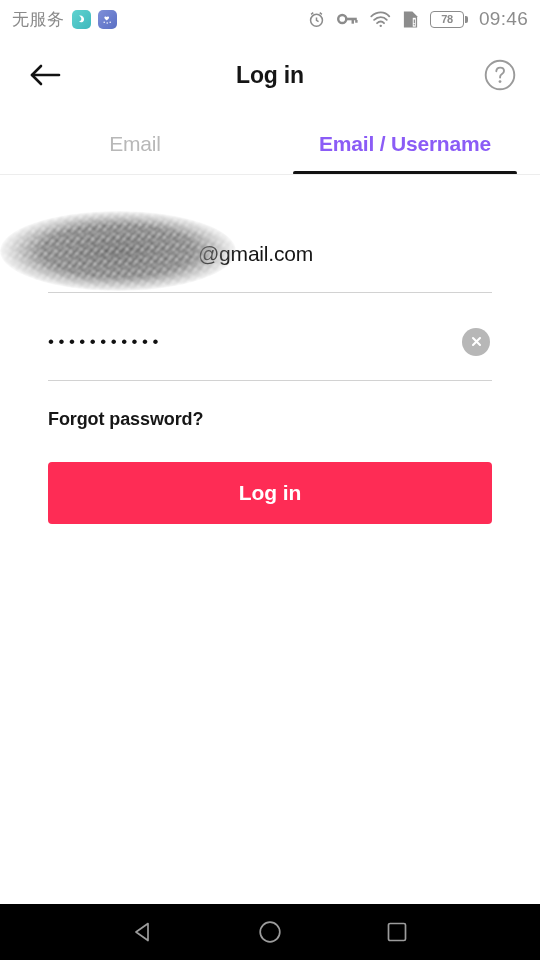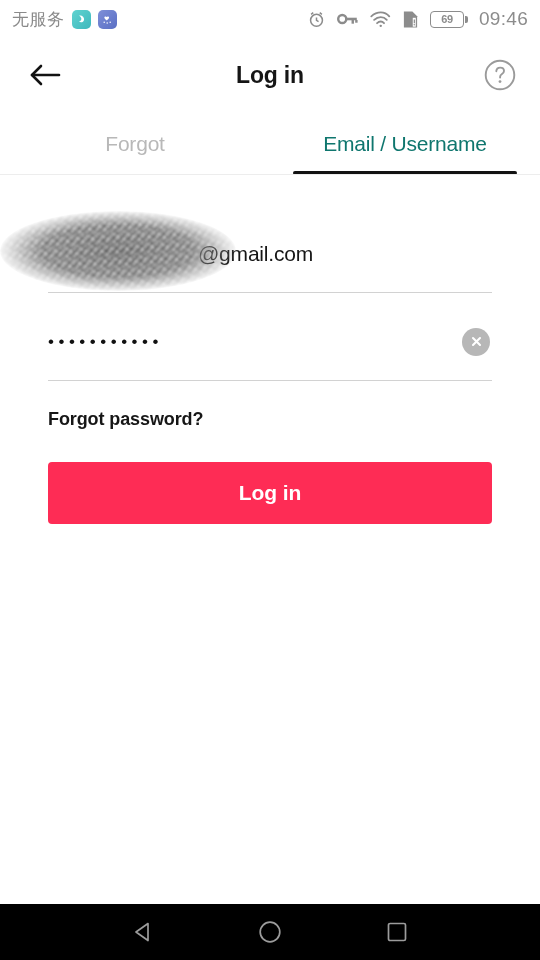--- a/index.html
+++ b/index.html
@@ -102,21 +102,21 @@
   }
   .tab {
     flex:1; position:relative;
     display:flex; align-items:center; justify-content:center;
     cursor:pointer;
   }
   .tab-label {
     font-size:21px; letter-spacing:-0.2px;
   }
   .tab.inactive .tab-label { color:#b8b8b8; }
-  .tab.active .tab-label { color:#0f766e; font-weight:normal; }
+  .tab.active .tab-label { color:#8b5cf6; font-weight:bold; }
   .tab-underline {
     position:absolute; bottom:0; left:0; right:0;
     margin:0 auto; width:224px; height:4px;
     background:#121212; border-radius:2px;
   }
 
   
   #login-form {
     position:absolute; left:0; top:175px;
     width:540px;
@@ -246,21 +246,21 @@
       <span>
         <svg width="17" height="19" viewBox="0 0 18 20" aria-hidden="true">
           <path d="M2 1.6h9l5 5v12H2z" fill="#8c8c8c"></path>
           <rect x="11.4" y="8.2" width="3.2" height="9.4" fill="#ffffff"></rect>
           <rect x="12.4" y="10" width="1.3" height="4" fill="#8c8c8c"></rect>
           <circle cx="13.0" cy="15.6" r="0.8" fill="#8c8c8c"></circle>
         </svg>
       </span>
       <span class="battery-box">
         <span class="battery-shell">
-          <span class="battery-level">69</span>
+          <span class="battery-level">78</span>
         </span>
         <span class="battery-tip"></span>
       </span>
       <span class="clock-text">09:46</span>
     </div>
   </div>
 
   <div id="app-header">
     <div id="back-button">
       <svg width="32" height="26" viewBox="0 0 32 26" fill="none" stroke="#121212" stroke-width="2.6" stroke-linecap="round" stroke-linejoin="round" aria-hidden="true">
@@ -273,21 +273,21 @@
       <svg width="34" height="34" viewBox="0 0 34 34" aria-hidden="true">
         <circle cx="17" cy="17" r="14.3" fill="none" stroke="#9a9a9a" stroke-width="1.9"></circle>
         <path d="M13.3 13.2c0.2-2.3 1.9-3.6 3.9-3.6 2.2 0 3.8 1.4 3.8 3.4 0 1.6-0.9 2.4-2.3 3.3-1.2 0.8-1.6 1.4-1.6 2.6v0.6" fill="none" stroke="#9a9a9a" stroke-width="1.9" stroke-linecap="round"></path>
         <circle cx="17" cy="23.6" r="1.4" fill="#9a9a9a"></circle>
       </svg>
     </div>
   </div>
 
   <div id="tab-bar">
     <div class="tab inactive">
-      <span class="tab-label">Forgot</span>
+      <span class="tab-label">Email</span>
     </div>
     <div class="tab active">
       <span class="tab-label">Email / Username</span>
       <span class="tab-underline"></span>
     </div>
   </div>
 
   <div id="login-form">
 
     <div class="field" id="email-field">

